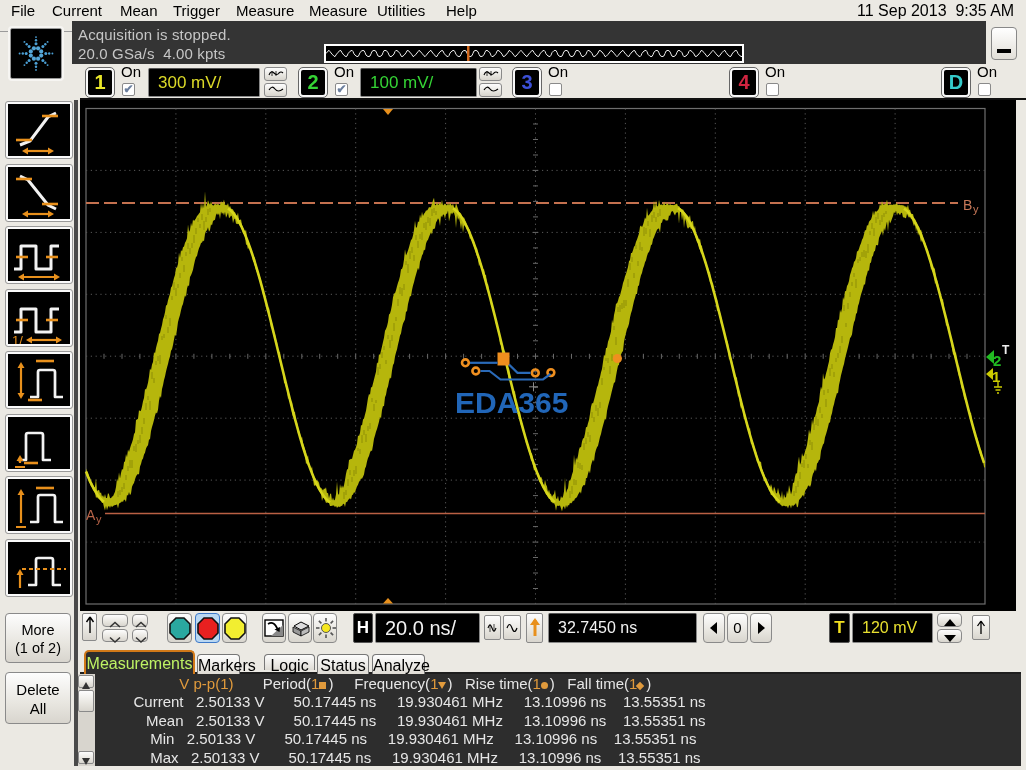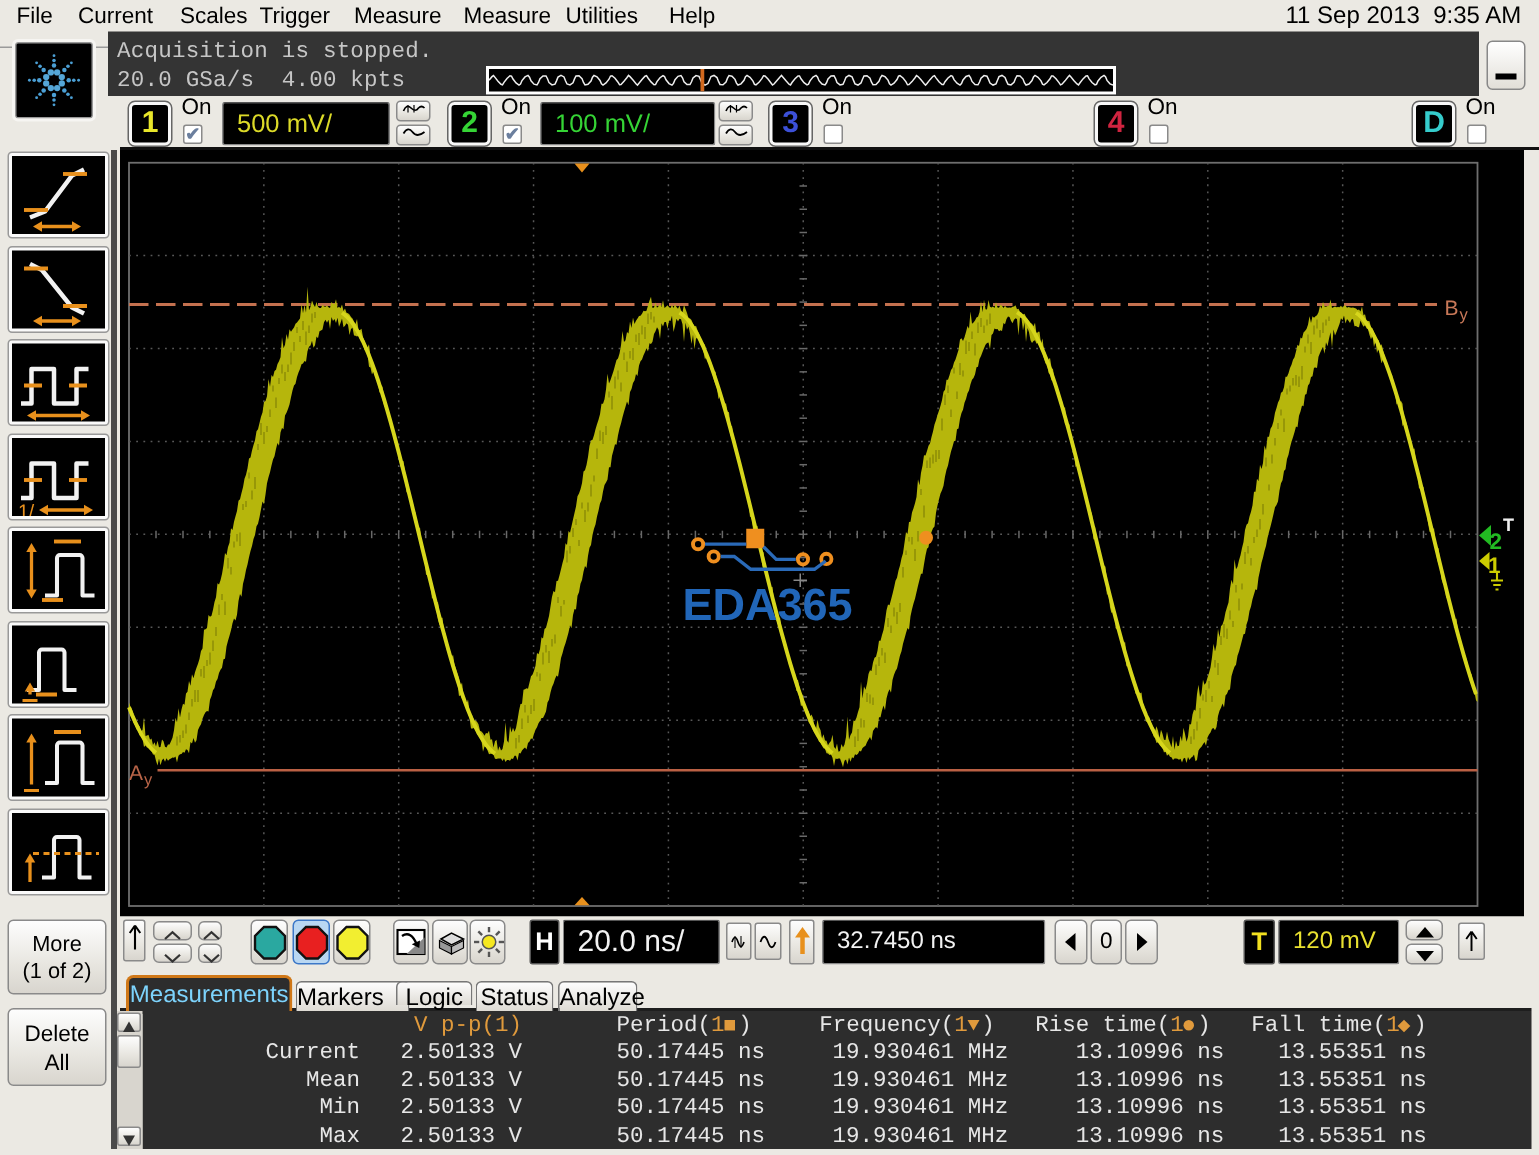--- a/index.html
+++ b/index.html
@@ -1,27 +1,27 @@
 <!DOCTYPE html>
 <html><head><meta charset="utf-8"><style>
 *{margin:0;padding:0;box-sizing:border-box}
 html,body{width:1026px;height:770px;overflow:hidden;background:#ebe9e3;font-family:"Liberation Sans",sans-serif}
 .abs{position:absolute}
-.mono{font-family:Liberation Mono, monospace}
+.mono{font-family:Liberation Sans, sans-serif}
 .btn{background:linear-gradient(#fdfdfd,#e8e6e0 60%,#d8d5ce);border:1px solid #8a8a8a;border-radius:4px}
 .chbtn{background:#000;border:2px solid #f8f8f8;outline:1px solid #666;border-radius:4px;text-align:center;font-weight:bold}
 .cb{width:13px;height:13px;background:#fff;border:1px solid #8a8a8a;border-radius:2px;font-size:12px;line-height:11px;text-align:center;color:#6b7f9e;font-weight:bold}
 .fld{background:#000;border:1px solid #888;border-top-color:#555;border-radius:2px;font-size:17px;line-height:27px;padding-left:9px}
 </style></head>
 <body>
 
 <div class="abs" style="left:0;top:0;width:1026px;height:32px;background:#ebe9e3;border-bottom:1px solid #9a9a9a;font-size:15px;color:#000">
 <span class="abs" style="left:11px;top:2px">File</span>
 <span class="abs" style="left:52px;top:2px">Current</span>
-<span class="abs" style="left:120px;top:2px">Scales</span>
+<span class="abs" style="left:120px;top:2px">Mean</span>
 <span class="abs" style="left:173px;top:2px">Trigger</span>
 <span class="abs" style="left:236px;top:2px">Measure</span>
 <span class="abs" style="left:309px;top:2px">Measure</span>
 <span class="abs" style="left:377px;top:2px">Utilities</span>
 <span class="abs" style="left:446px;top:2px">Help</span>
 <span class="abs" style="left:857px;top:2px;font-size:16px">11 Sep 2013&nbsp;&nbsp;9:35 AM</span>
 </div>
 
 <div class="abs" style="left:72px;top:21px;width:914px;height:43px;background:#343434"></div>
 <div class="abs mono" style="left:78px;top:25px;font-size:15px;color:#c6c6c6;letter-spacing:0.15px;line-height:19px;white-space:pre">Acquisition is stopped.
@@ -74,21 +74,21 @@
       <circle cx="34.3" cy="15.2" r="1.2" fill="#4b9fd4"></circle>
       <circle cx="36.6" cy="12.9" r="0.95" fill="#4b9fd4"></circle>
     </svg>
 </div>
 
 <div class="abs" style="left:0;top:64px;width:1026px;height:36px;background:#ebe9e3"></div>
 <div class="abs" style="left:80px;top:98px;width:946px;height:2px;background:#111"></div>
 <div class="abs chbtn" style="left:86px;top:68px;width:28px;height:29px;color:#e8e62a;font-size:20px;line-height:25px">1</div>
 <span class="abs" style="left:121px;top:63px;font-size:15px;color:#000">On</span>
 <div class="abs cb" style="left:122px;top:83px">✔</div>
-<div class="abs fld" style="left:148px;top:68px;width:112px;height:29px;color:#dcda28">500 mV/</div>
+<div class="abs fld" style="left:148px;top:68px;width:112px;height:29px;color:#dcda28">300 mV/</div>
 <div class="abs btn" style="left:264px;top:67px;width:23px;height:14px;border-radius:3px;text-align:center;line-height:10px"><svg width="18" height="9">
       <path d="M2,6 Q4,1 7,4 T12,4 Q14,2 16,4" fill="none" stroke="#000" stroke-width="1.1"></path>
       <path d="M5,2 v5 M9,2 v5" stroke="#000" stroke-width="0.8"></path>
     </svg></div>
 <div class="abs btn" style="left:264px;top:83px;width:23px;height:14px;border-radius:3px;text-align:center;line-height:10px"><svg width="18" height="9">
       <path d="M2,5 Q5,0 8,4 T16,4" fill="none" stroke="#000" stroke-width="1.2"></path>
     </svg></div>
 <div class="abs chbtn" style="left:299px;top:68px;width:28px;height:29px;color:#35d435;font-size:20px;line-height:25px">2</div>
 <span class="abs" style="left:334px;top:63px;font-size:15px;color:#000">On</span>
 <div class="abs cb" style="left:335px;top:83px">✔</div>
@@ -385,22 +385,22 @@
     </svg></div>
 <div class="abs btn" style="left:937px;top:629px;width:25px;height:14px;text-align:center;"><svg width="16" height="10">
       <polygon points="8,8 2,1 14,1" fill="#000"></polygon>
     </svg></div>
 <div class="abs btn" style="left:972px;top:615px;width:18px;height:25px;text-align:center;border-radius:2px;padding-top:2px"><svg width="12" height="19">
       <path d="M6,3 v13 M6,3 l-3.5,5 M6,3 l3.5,5" stroke="#000" stroke-width="1.3" fill="none"></path>
     </svg></div>
 
 <div class="abs" style="left:80px;top:648px;width:946px;height:26px;background:#ebe9e3"></div>
 <div class="abs" style="left:80px;top:672px;width:941px;height:2px;background:#1e1e1e"></div>
-<div class="abs" style="left:84px;top:650px;width:111px;height:26px;background:#2d2d2d;border:2px solid #d07818;border-bottom:none;border-radius:5px 5px 0 0;font-size:16px;color:#7dd3fc;text-align:center;line-height:23px">Measurements</div>
-<div class="abs" style="left:197px;top:654px;width:76px;height:20px;background:linear-gradient(#fdfdfd,#dedbd4);border:1px solid #777;border-bottom:none;border-radius:4px 4px 0 0;font-size:16px;color:#000;text-align:left;line-height:21px">Markers</div>
+<div class="abs" style="left:84px;top:650px;width:111px;height:26px;background:#2d2d2d;border:2px solid #d07818;border-bottom:none;border-radius:5px 5px 0 0;font-size:16px;color:#bef264;text-align:center;line-height:23px">Measurements</div>
+<div class="abs" style="left:197px;top:654px;width:43px;height:20px;background:linear-gradient(#fdfdfd,#dedbd4);border:1px solid #777;border-bottom:none;border-radius:4px 4px 0 0;font-size:16px;color:#000;text-align:left;line-height:21px">Markers</div>
 <div class="abs" style="left:264px;top:654px;width:51px;height:16px;background:linear-gradient(#fdfdfd,#dedbd4);border:1px solid #777;border-bottom:none;border-radius:4px 4px 0 0;font-size:16px;color:#000;text-align:center;line-height:21px">Logic</div>
 <div class="abs" style="left:317px;top:654px;width:52px;height:20px;background:linear-gradient(#fdfdfd,#dedbd4);border:1px solid #777;border-bottom:none;border-radius:4px 4px 0 0;font-size:16px;color:#000;text-align:center;line-height:21px">Status</div>
 <div class="abs" style="left:372px;top:654px;width:53px;height:20px;background:linear-gradient(#fdfdfd,#dedbd4);border:1px solid #777;border-bottom:none;border-radius:4px 4px 0 0;font-size:16px;color:#000;text-align:center;line-height:21px">Analyze</div>
 
 <div class="abs" style="left:95px;top:674px;width:926px;height:92px;background:#2d2d2d"></div>
 <div class="abs" style="left:78px;top:674px;width:17px;height:92px;background:#d8d5ce"></div>
 <div class="abs btn" style="left:78px;top:675px;width:16px;height:13px;border-radius:2px;text-align:center"><svg width="10" height="9">
       <polygon points="5,1 1,8 9,8" fill="#333"></polygon>
     </svg></div>
 <div class="abs btn" style="left:78px;top:690px;width:16px;height:22px;border-radius:2px"></div>

